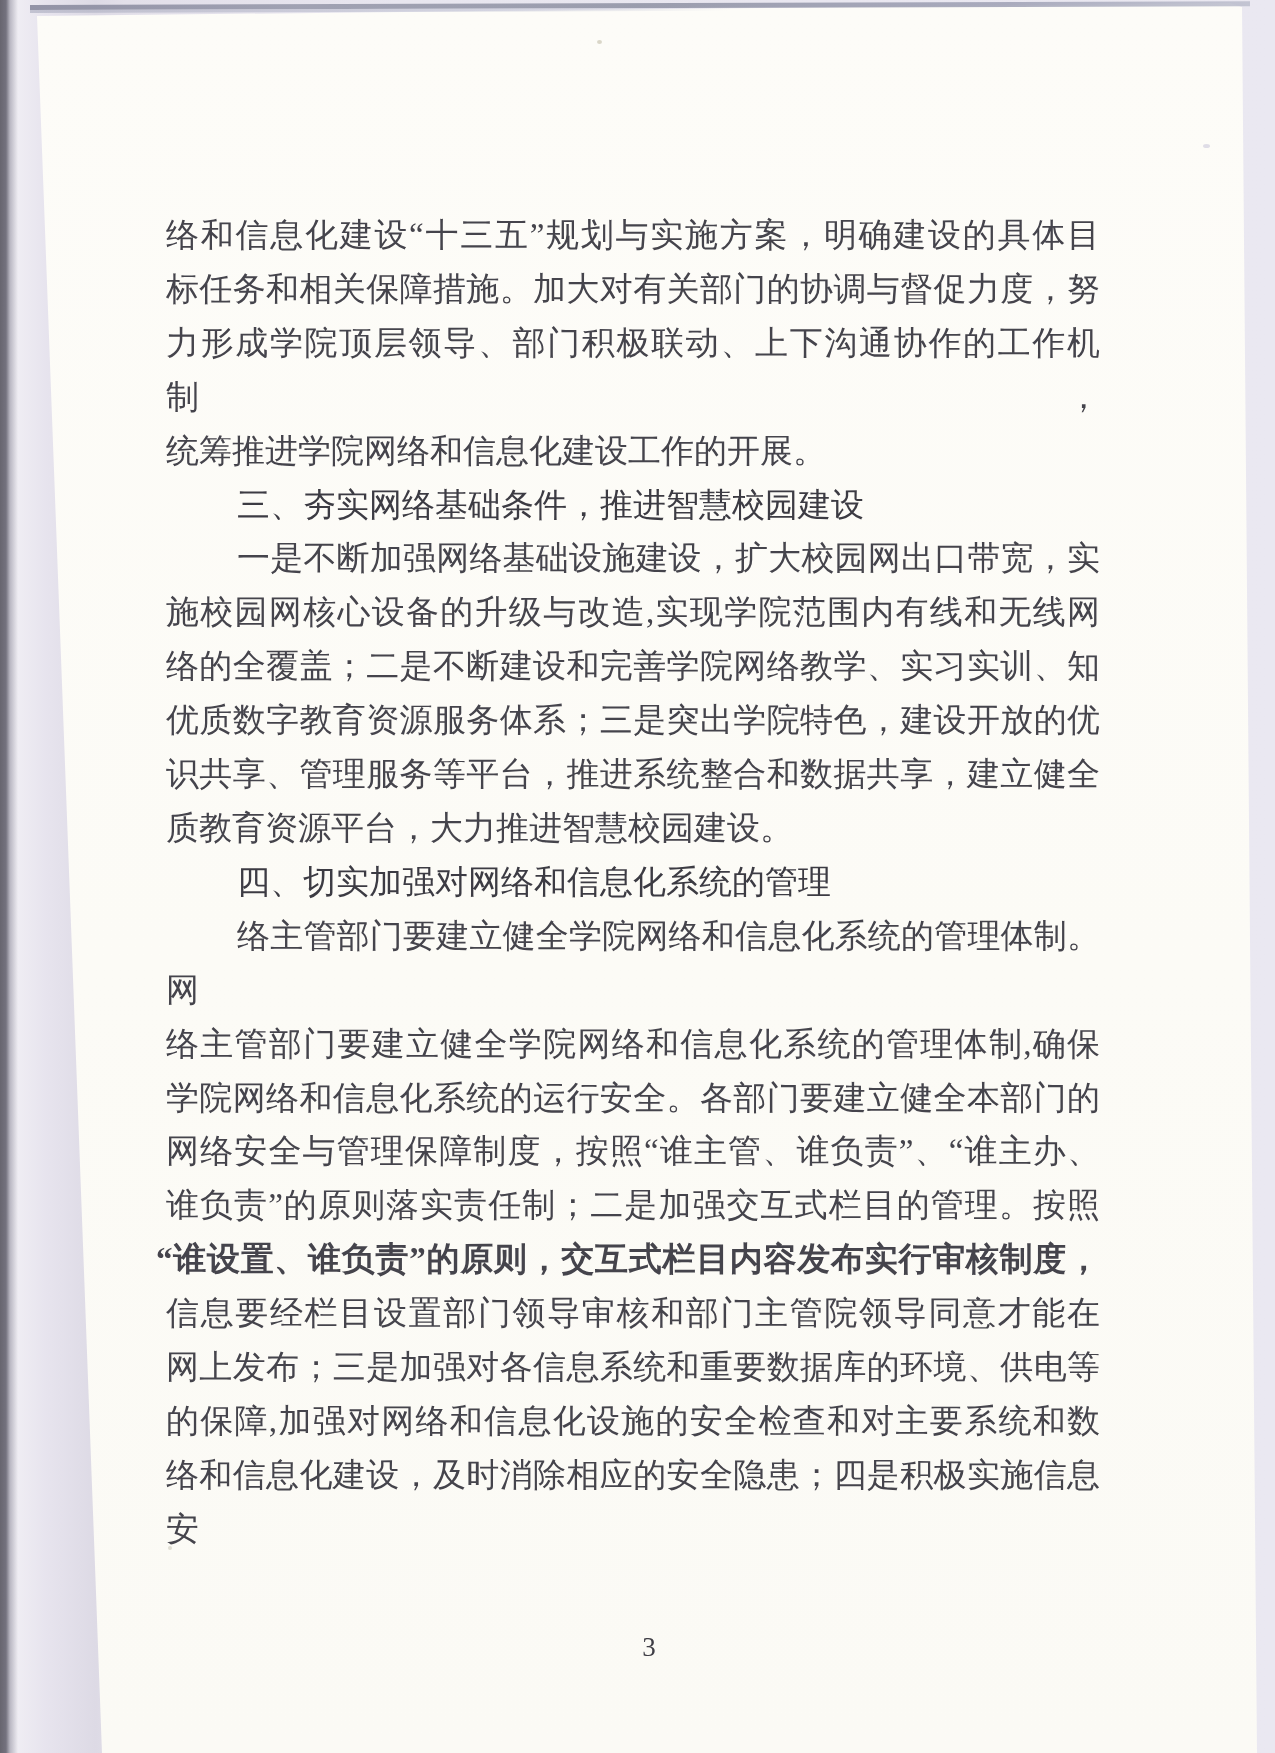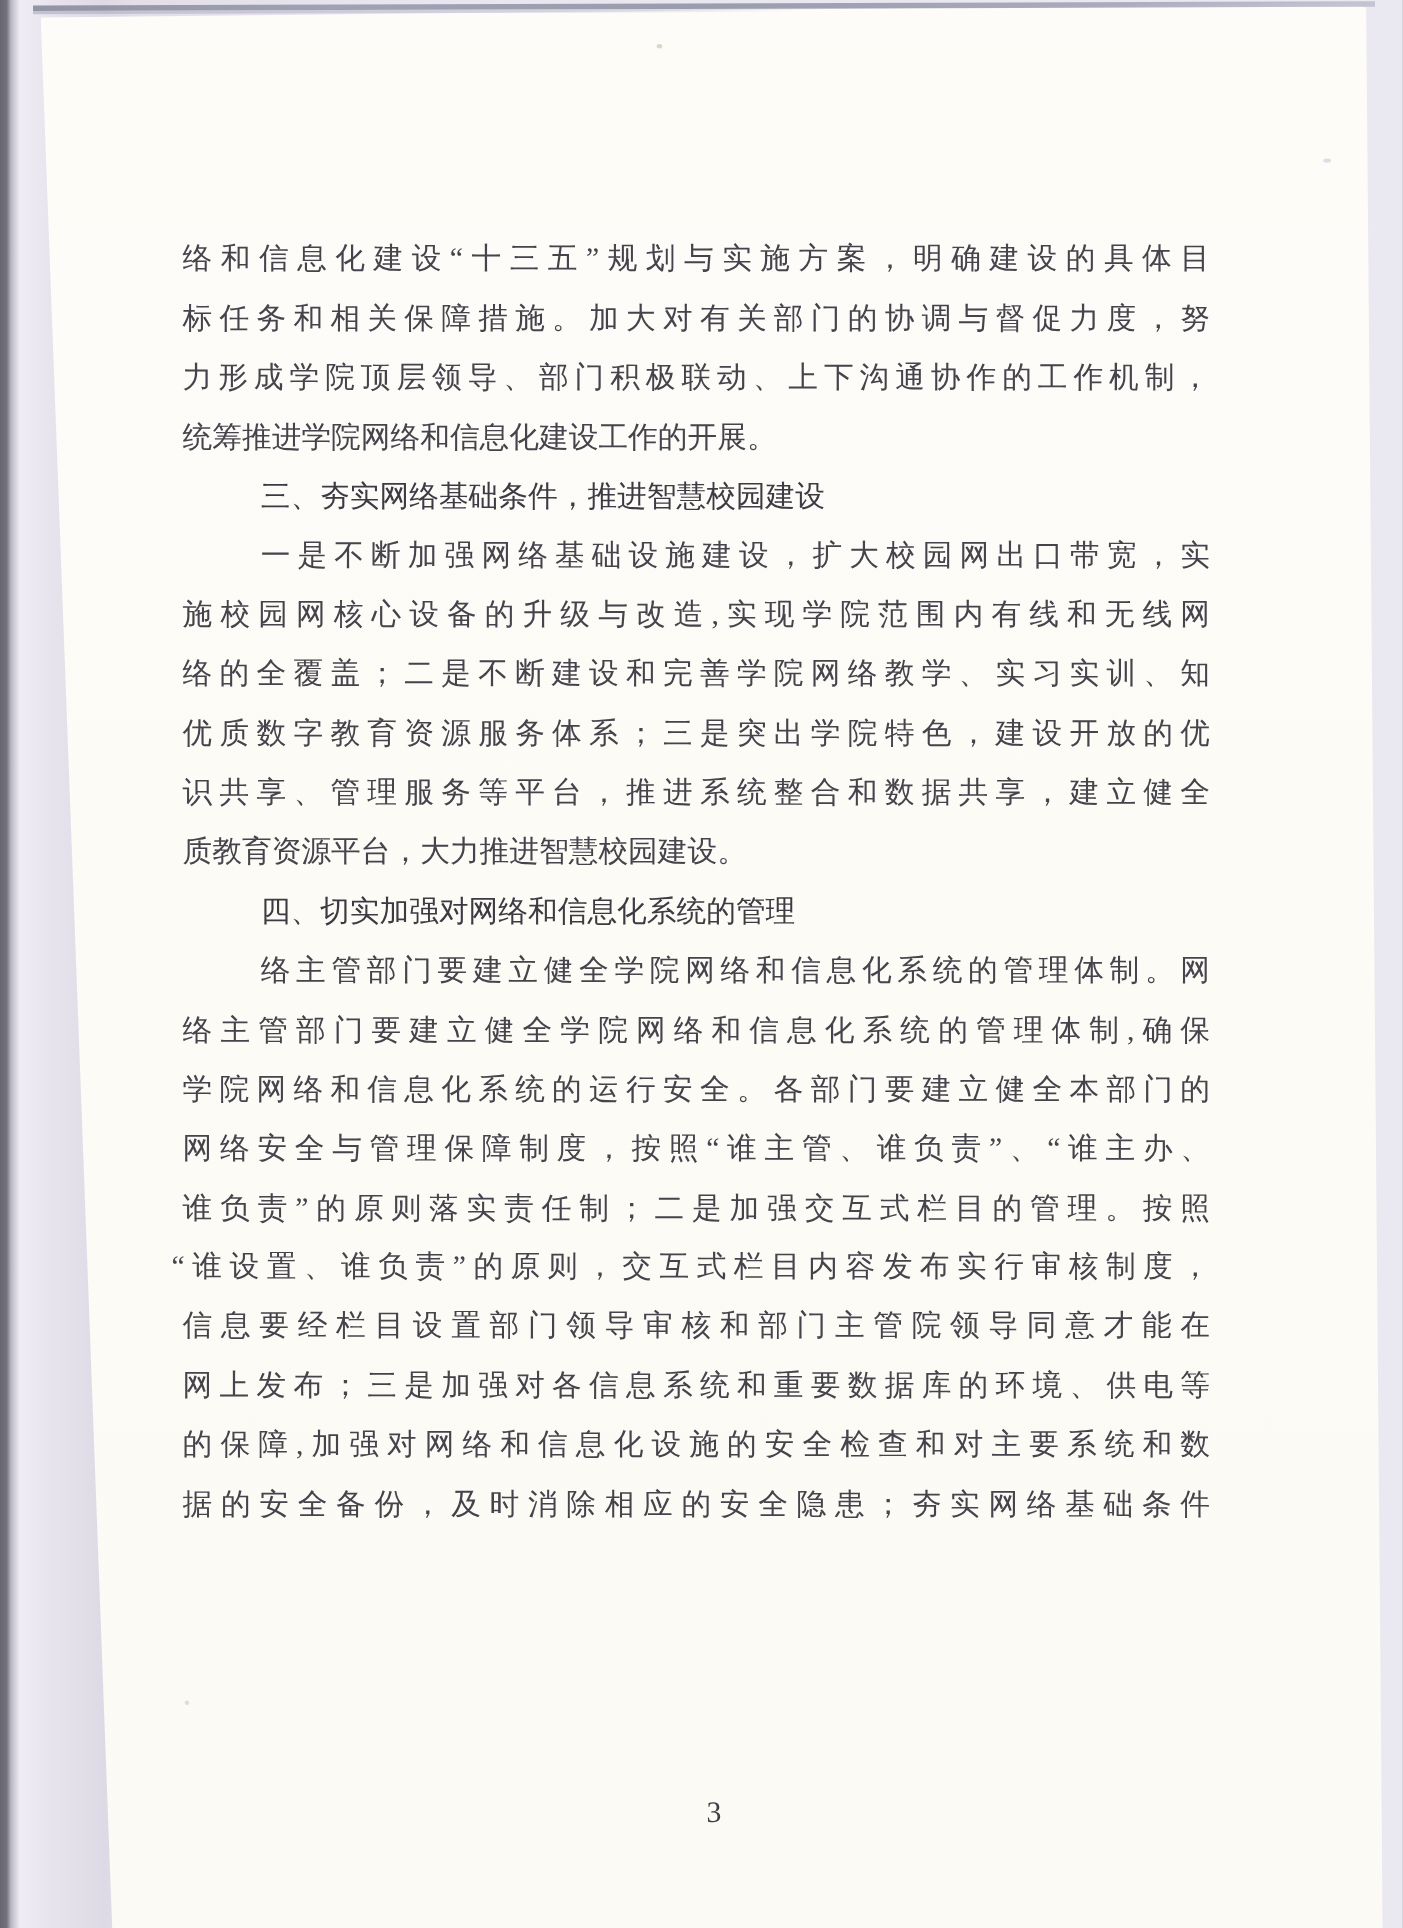--- a/index.html
+++ b/index.html
@@ -21,28 +21,28 @@
     background:linear-gradient(90deg,#84859a,#9496a8 22%,#8d90a2 50%,#9ea0b4 80%,#bcbecd 100%);
     transform:rotate(-0.18deg); transform-origin:left center; opacity:.85;
   }
   .top-edge2 {
     position:absolute; left:30px; top:10px; width:700px; height:3px;
     background:linear-gradient(90deg,#a7a9bc,#c7c9d8 70%,transparent);
     transform:rotate(-0.18deg); transform-origin:left center; opacity:.6;
   }
   .doc {
     position:absolute; left:166px; top:209px; width:934px;
-    font-size:27px; line-height:53.9px; color:#45444c;
+    font-size:33px; line-height:53.9px; color:#45444c;
   }
   .line { min-height:53.9px; }
   .j { text-align:justify; text-align-last:justify; }
   .l { text-align:right; text-align-last:left; }
   .h { font-weight:400; color:#3c3b43; text-align:left; text-align-last:left; }
   .h, .ind { text-indent:71px; }
-  .hang { text-indent:-10px; }
+  .hang { text-indent:-10px;font-weight:bold; }
   .pagenum {
     position:absolute; left:619px; top:1627px; width:60px;
     text-align:center; font-size:27px; line-height:40px; color:#3f3e46;
   }
   .speck1 { position:absolute; left:597px; top:40px; width:5px; height:4px;
     background:#cdc9b8; border-radius:50%; opacity:.75; }
   .speck2 { position:absolute; left:1203px; top:144px; width:7px; height:4px;
     background:#dcd9e4; border-radius:50%; opacity:.9; }
   .speck3 { position:absolute; left:168px; top:1546px; width:4px; height:4px;
     background:#d4d1c4; border-radius:50%; opacity:.7; }
@@ -73,17 +73,17 @@
     <div class="line h">四、切实加强对网络和信息化系统的管理</div>
     <div class="line j ind">络主管部门要建立健全学院网络和信息化系统的管理体制。网</div>
     <div class="line j">络主管部门要建立健全学院网络和信息化系统的管理体制,确保</div>
     <div class="line j">学院网络和信息化系统的运行安全。各部门要建立健全本部门的</div>
     <div class="line j">网络安全与管理保障制度，按照“谁主管、谁负责”、“谁主办、</div>
     <div class="line j">谁负责”的原则落实责任制；二是加强交互式栏目的管理。按照</div>
     <div class="line j hang">“谁设置、谁负责”的原则，交互式栏目内容发布实行审核制度，</div>
     <div class="line j">信息要经栏目设置部门领导审核和部门主管院领导同意才能在</div>
     <div class="line j">网上发布；三是加强对各信息系统和重要数据库的环境、供电等</div>
     <div class="line j">的保障,加强对网络和信息化设施的安全检查和对主要系统和数</div>
-    <div class="line j">据的安全备份，及时消除相应的安全隐患；夯实网络基础条件</div>
+    <div class="line j">络和信息化建设，及时消除相应的安全隐患；四是积极实施信息安</div>
   </div>
 
   <div class="pagenum">3</div>
 </div>
 
 </body></html>

